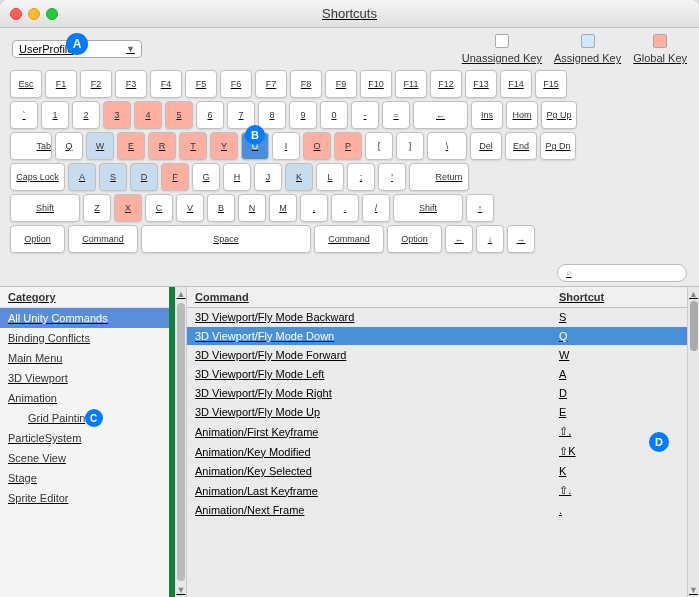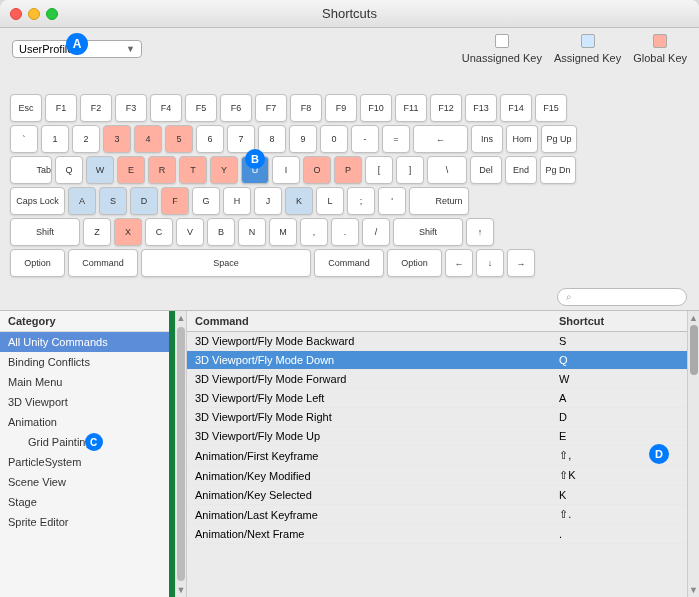--- a/index.html
+++ b/index.html
@@ -12,20 +12,21 @@
       overflow: hidden;
     }
     .window {
       width: 699px;
       height: 597px;
       background: #ebebeb;
       border-radius: 8px;
       box-shadow: 0 2px 12px rgba(0,0,0,0.3);
       display: flex;
       flex-direction: column;
+      text-decoration: underline;
     }
     .title-bar {
       height: 28px;
       background: linear-gradient(to bottom, #f5f5f5, #e0e0e0);
       border-radius: 8px 8px 0 0;
       border-bottom: 1px solid #c0c0c0;
       display: flex;
       align-items: center;
       justify-content: center;
       position: relative;
@@ -106,21 +107,20 @@
       border: 1px solid #aaa;
     }
     .legend-unassigned { background: white; }
     .legend-assigned { background: #d0e8ff; }
     .legend-global { background: #ffb0a0; }
 
     
     .keyboard-area {
       padding: 0 10px 6px 10px;
       flex-shrink: 0;
-      margin-top: 24px;
     }
     .key-row {
       display: flex;
       gap: 3px;
       margin-bottom: 3px;
       align-items: center;
     }
     .key {
       height: 28px;
       background: white;

